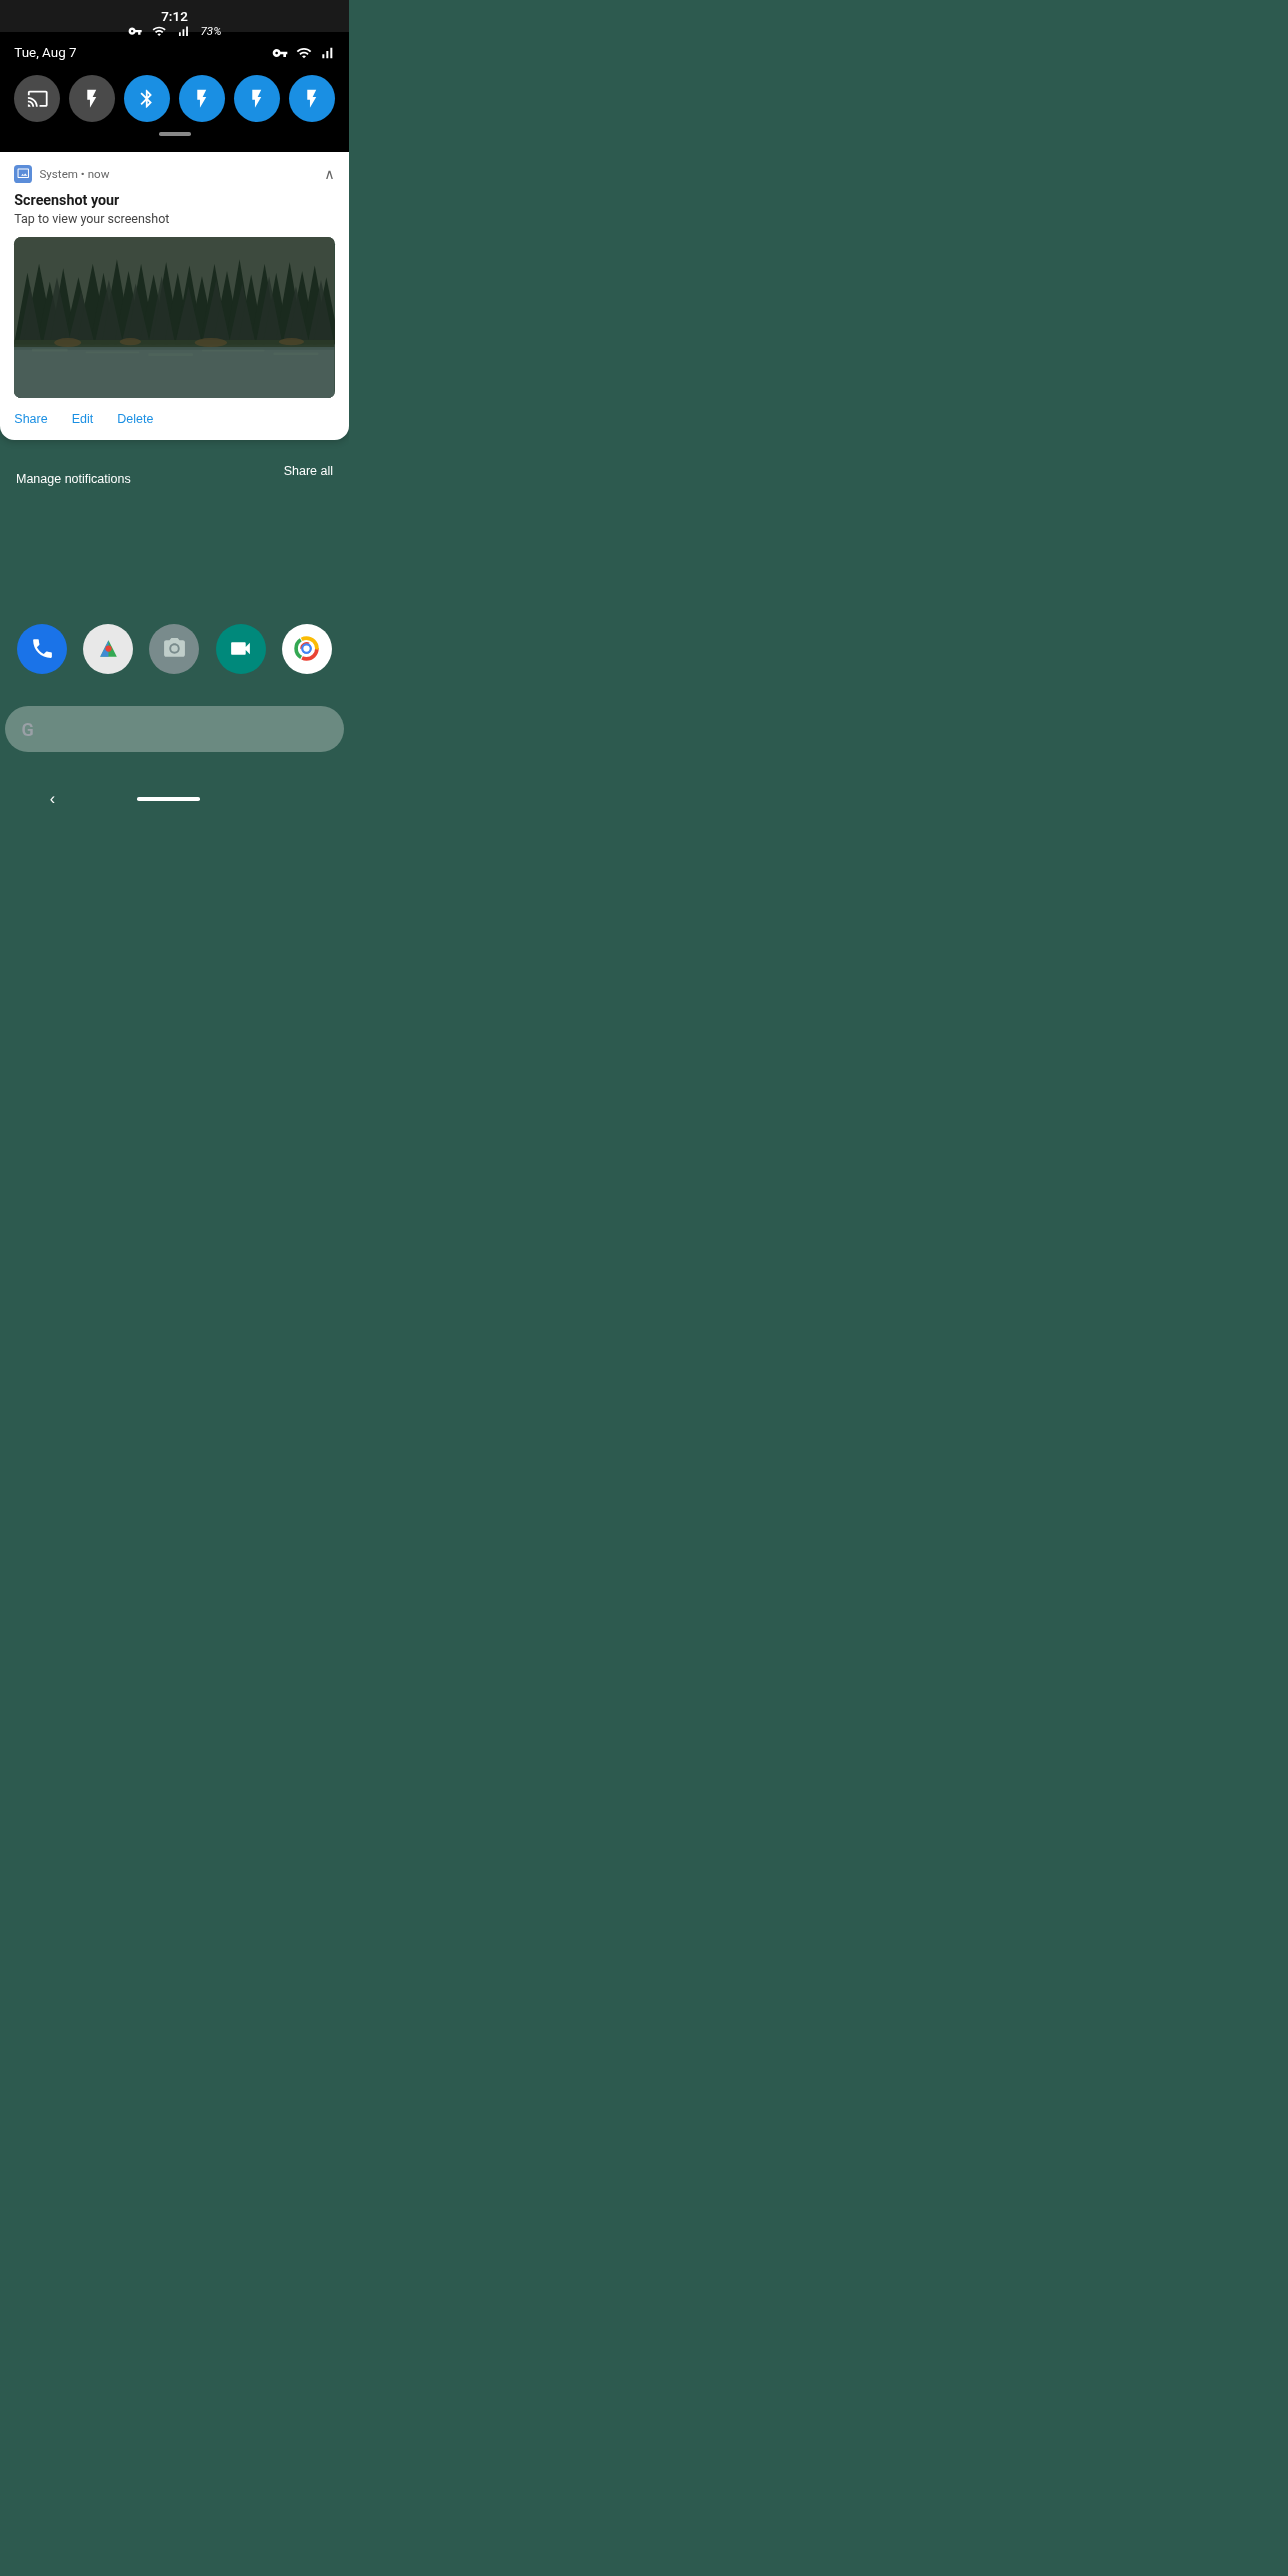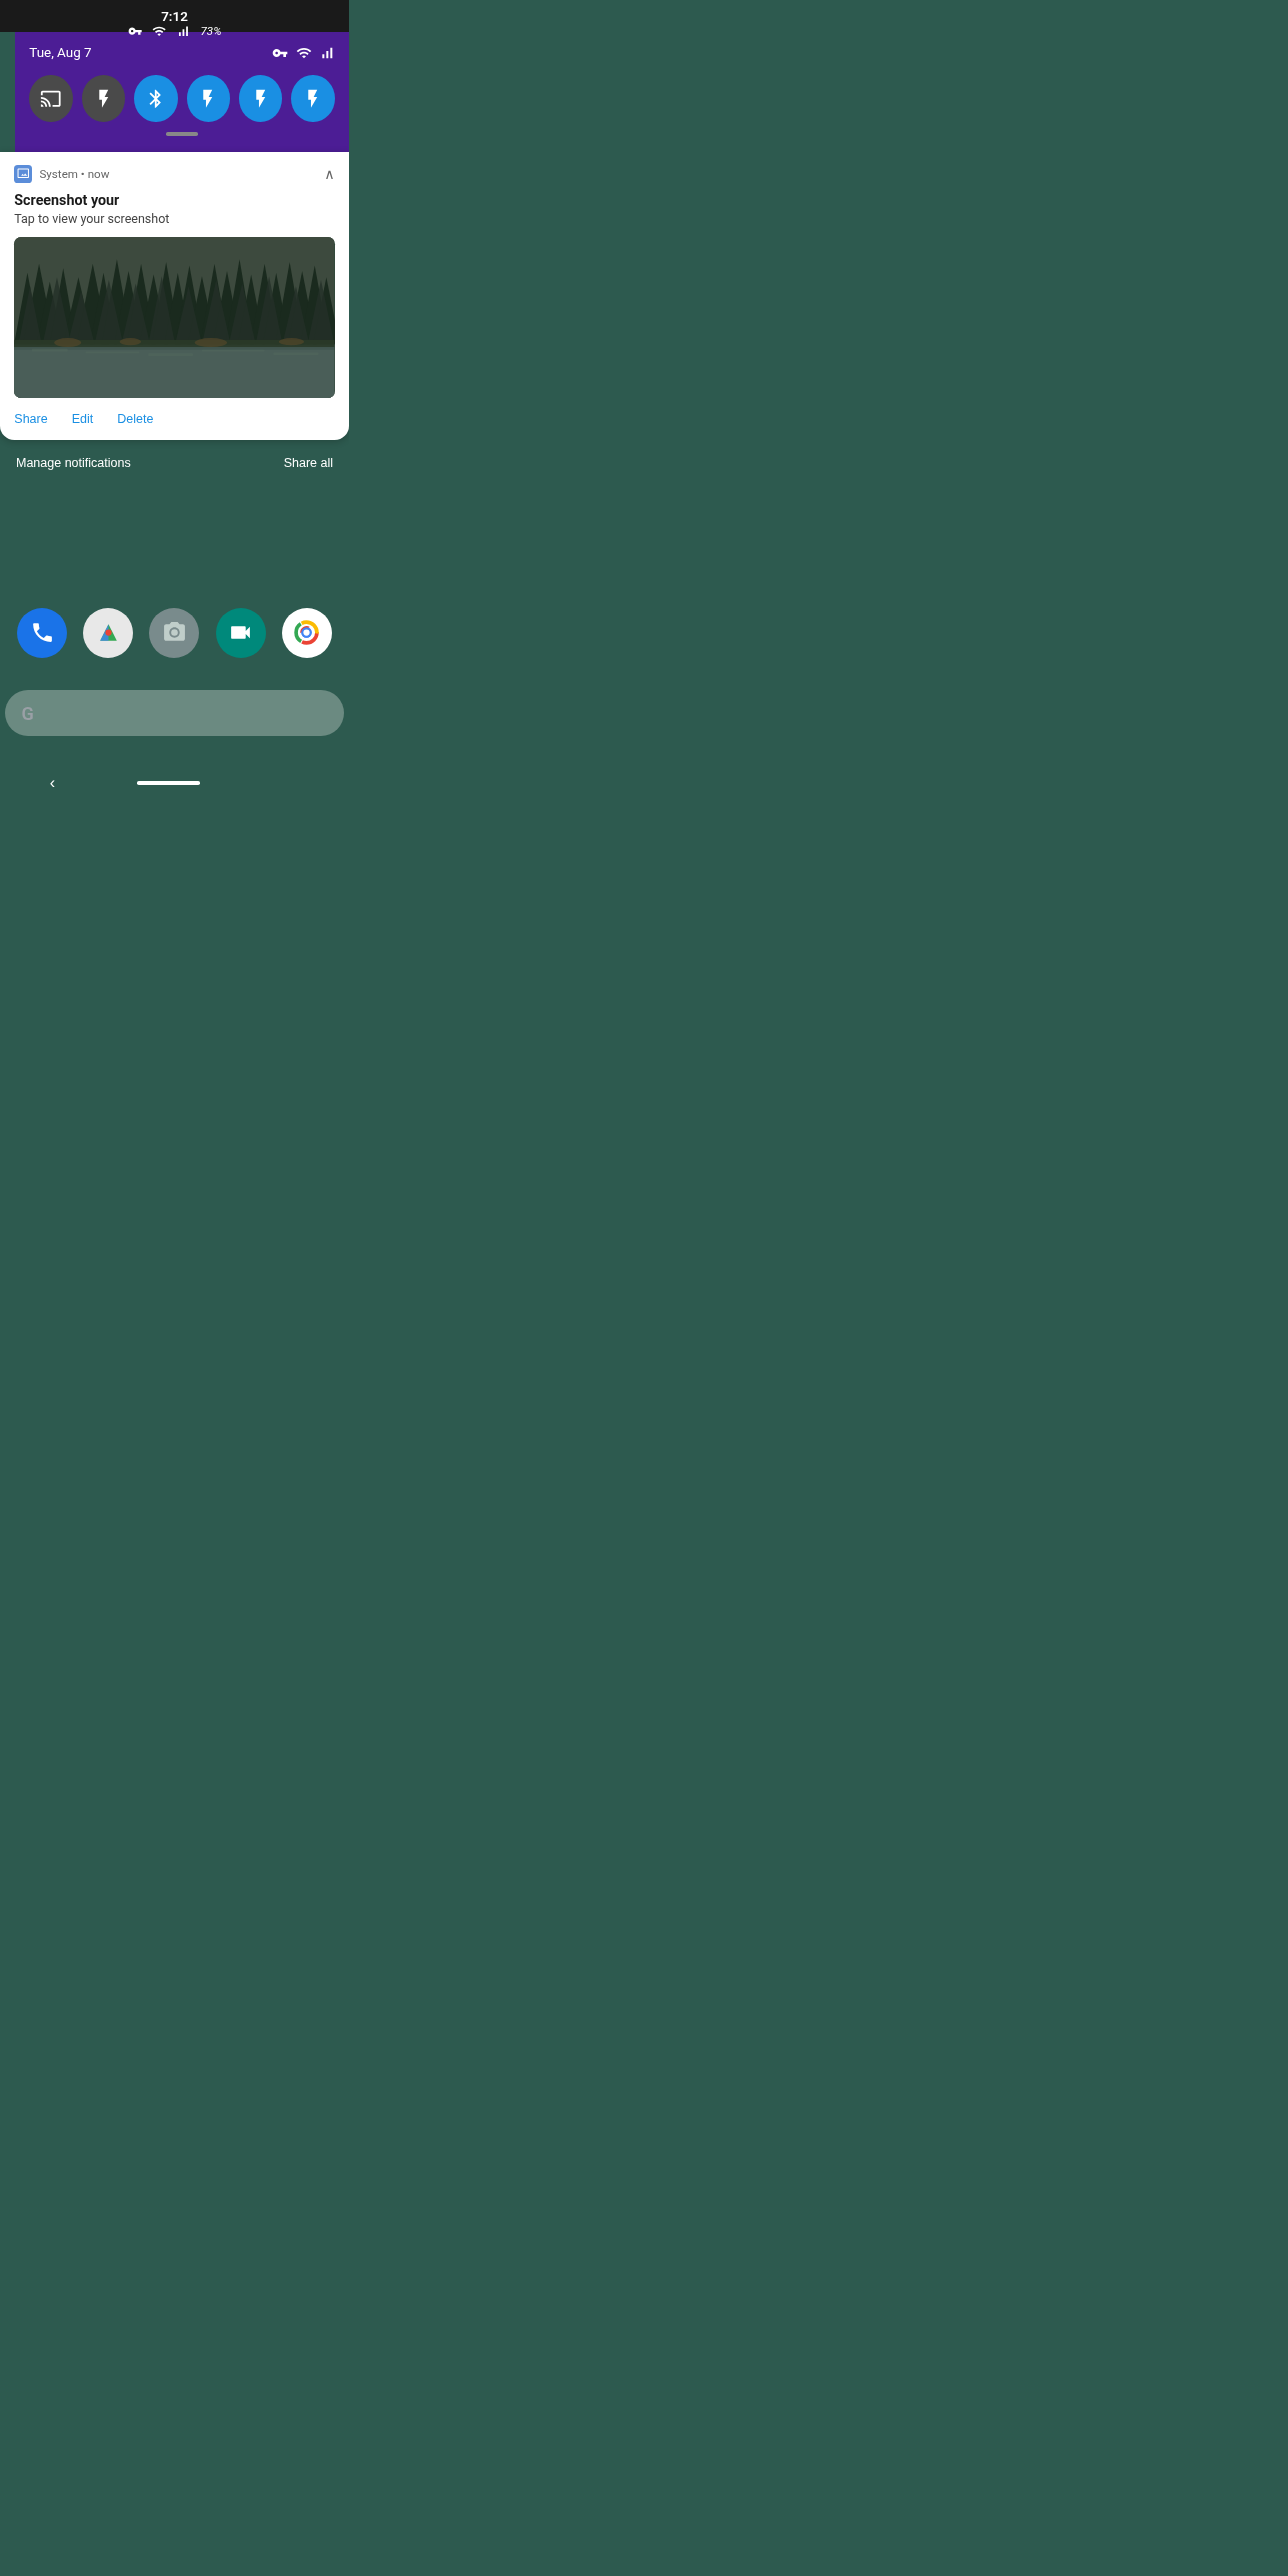--- a/index.html
+++ b/index.html
@@ -30,23 +30,22 @@
     }
     .status-icons {
       display: flex;
       align-items: center;
       gap: 10px;
       font-style: italic;
     }
 
     
     .quick-settings {
-      background: #4c1d95;
+      background: #000000;
       padding: 12.5px 14.3px 16px 14.3px;
-      margin-left: 15px;
     }
     .qs-date-row {
       display: flex;
       justify-content: space-between;
       align-items: center;
       margin-bottom: 14.3px;
     }
     .qs-date {
       color: white;
       font-size: 13.4px;
@@ -173,20 +172,21 @@
       align-items: center;
       padding: 16px 16px;
     }
     .manage-notif-btn {
       color: white;
       font-size: 12.5px;
       font-weight: 500;
       cursor: pointer;
       background: none;
       border: none;
+      margin-top: 16px;
     }
     .clear-all-btn {
       color: white;
       font-size: 12.5px;
       font-weight: 500;
       cursor: pointer;
       background: none;
       border: none;
     }
 

